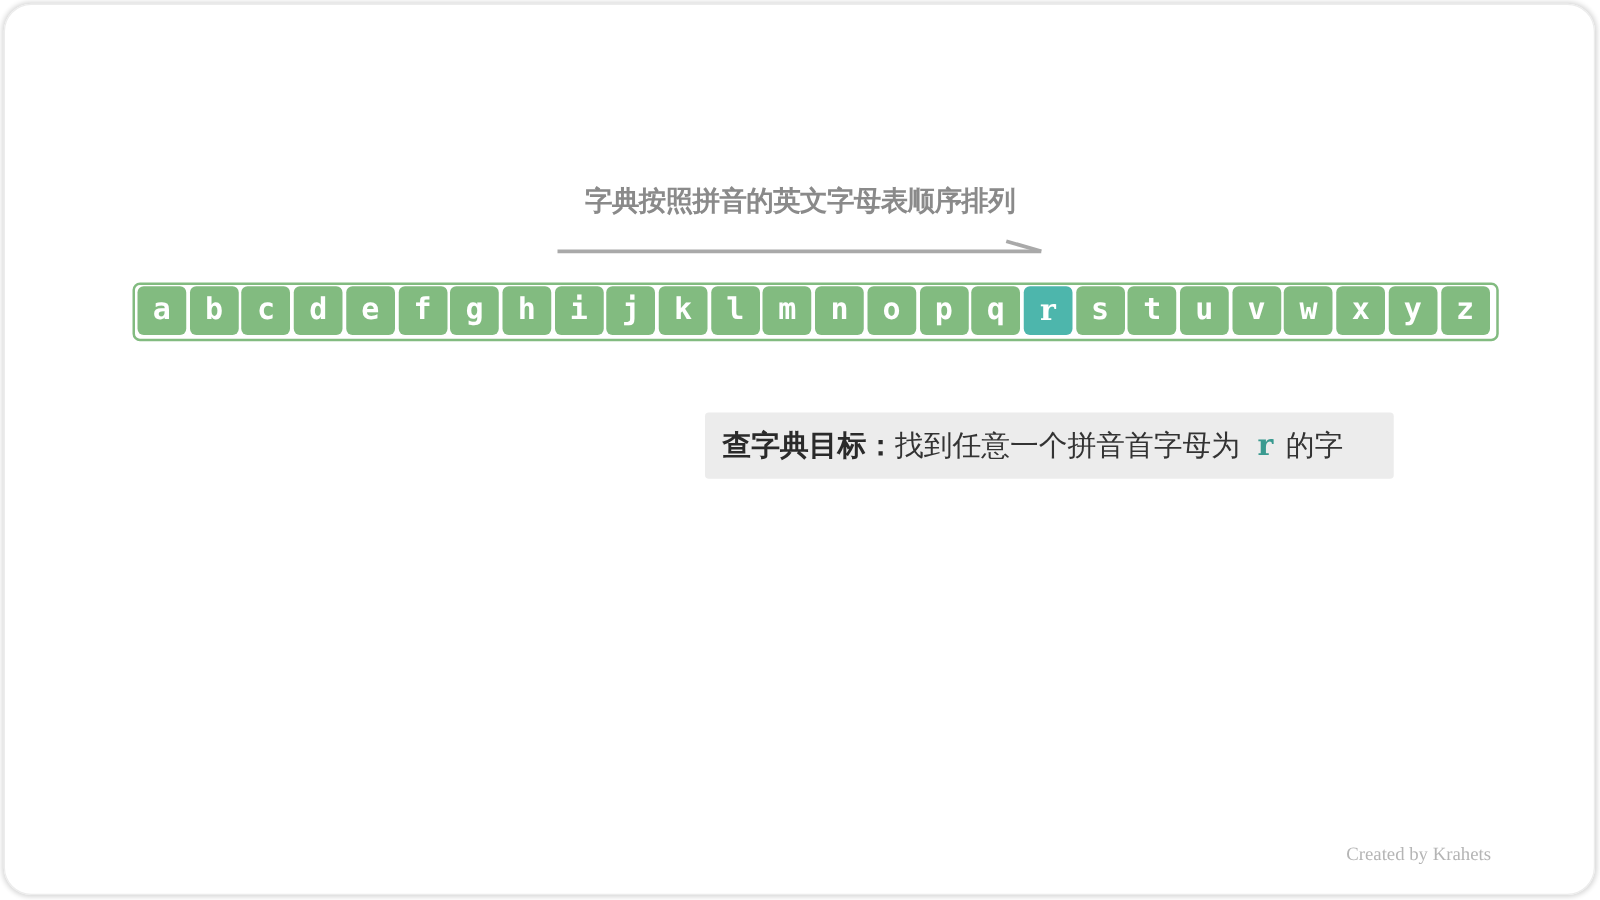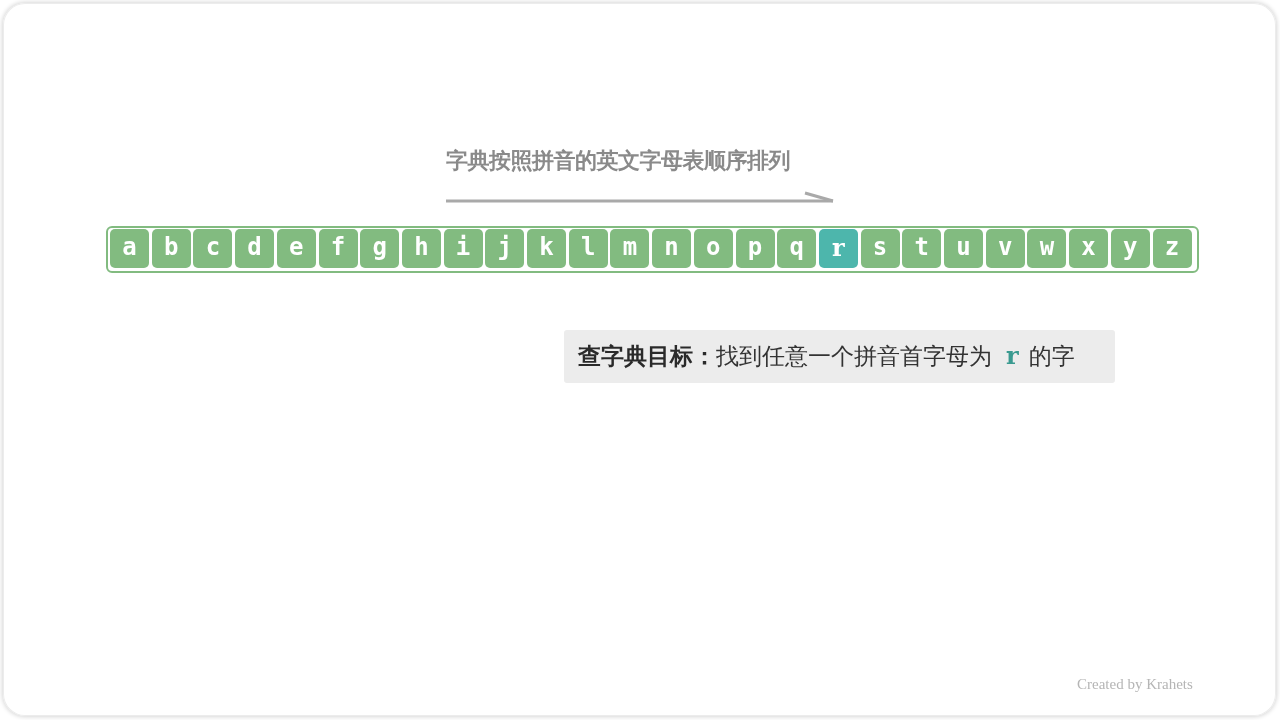--- a/index.html
+++ b/index.html
@@ -3,21 +3,21 @@
 <meta charset="utf-8">
 <style>
   html, body { margin:0; padding:0; background:#ffffff; }
   body { width:1280px; height:720px; position:relative; overflow:hidden; font-family:"DejaVu Sans", sans-serif; }
   .frame {
     position:absolute; left:3px; top:3px; width:1273px; height:713px;
     border-radius:22px; background:#ffffff;
     box-shadow: 0 0 4px 1px rgba(0,0,0,0.16), inset 0 0 0 1px #ececec;
   }
   .title {
-    position:absolute; left:446px; top:146px; width:388px; 
+    position:absolute; left:446px; top:146px; width:388px; text-align:center;
     font-size:22px; font-weight:bold; color:#8a8a8a; letter-spacing:-0.5px;
     font-family:"DejaVu Sans", sans-serif; white-space:nowrap;
   }
   .arrow { position:absolute; left:440px; top:186px; }
   .strip {
     position:absolute; left:106px; top:226px; width:1089px; height:43px;
     border:2px solid #82bb80; border-radius:6px; background:#ffffff;
   }
   .cell {
     position:absolute; top:229px; width:39px; height:39px; border-radius:5px;

